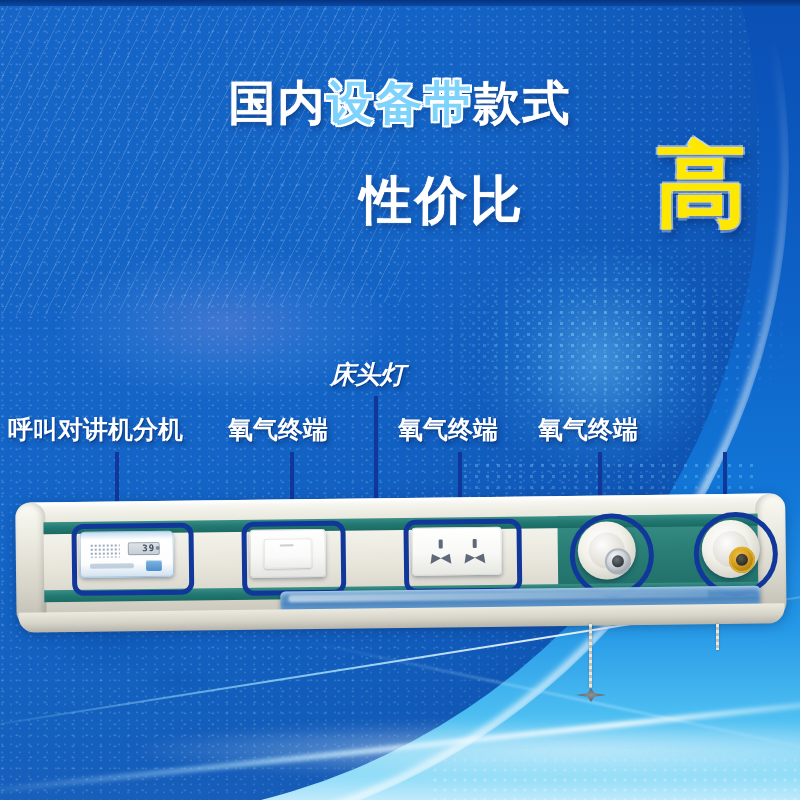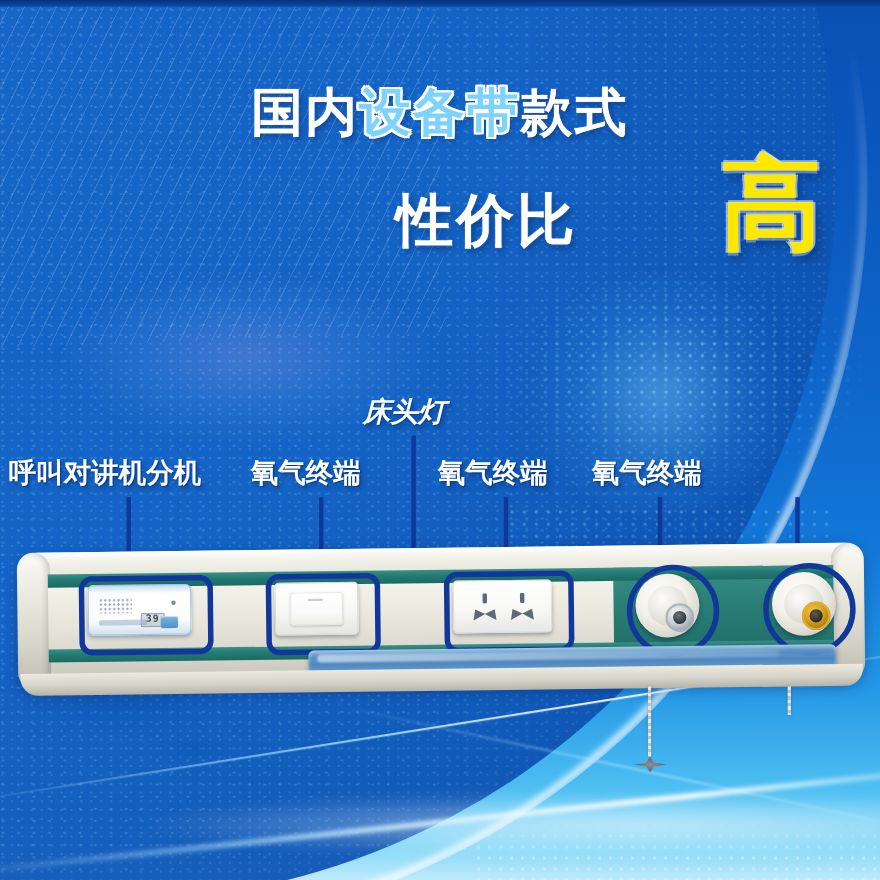--- a/index.html
+++ b/index.html
@@ -154,23 +154,23 @@
   .shelf{position:absolute;left:0;top:110px;width:766px;height:20px;border-radius:0 0 16px 16px;
     background:linear-gradient(180deg,#eceadf,#d6d4c9 55%,#b6b4aa);}
 
   
   .intercom{position:absolute;left:62px;top:30px;width:94px;height:46px;border-radius:5px;
     background:linear-gradient(180deg,#bcd8ee 0%,#ffffff 18%,#fdfdfd 70%,#cfe0ef 100%);
     box-shadow:0 2px 4px rgba(0,20,60,.35), inset 0 0 0 1px rgba(150,190,225,.8);}
   .ic-grille{position:absolute;left:10px;top:12px;width:30px;height:14px;
     background-image:radial-gradient(circle, rgba(95,120,150,.75) .9px, rgba(0,0,0,0) 1.2px);
     background-size:4px 4px;opacity:.85;}
-  .ic-display{position:absolute;left:48px;top:26px;width:22px;height:13px;border-radius:2px;
+  .ic-display{position:absolute;left:48px;top:11px;width:22px;height:13px;border-radius:2px;
     background:linear-gradient(180deg,#dfe4e8,#c5ccd3);box-shadow:inset 0 0 0 1px rgba(90,110,135,.5);
-    font-size:9px;font-weight:bold;color:#3a4a5e;text-align:center;line-height:13px;letter-spacing:1px;font-family:"DejaVu Sans Mono","Liberation Mono",monospace;}
+    font-size:9px;font-weight:bold;color:#3a4a5e;text-align:center;line-height:13px;letter-spacing:1px;font-family:"DejaVu Sans Mono","Liberation Mono",monospace;padding-left:10px;}
   .ic-led{position:absolute;left:76px;top:15px;width:4px;height:4px;border-radius:50%;background:#7d8b99;}
   .ic-bar{position:absolute;left:10px;top:32px;width:44px;height:5px;border-radius:2px;background:rgba(150,175,200,.55);}
   .ic-btn{position:absolute;left:66px;top:29px;width:16px;height:11px;border-radius:2px;
     background:linear-gradient(180deg,#7fb4e2,#4e8ecb);box-shadow:inset 0 1px 1px rgba(255,255,255,.6);}
 
   
   .switch{position:absolute;left:232px;top:30px;width:76px;height:48px;border-radius:4px;
     background:linear-gradient(180deg,#ffffff,#f7f7f5 55%,#e4e4e0);
     box-shadow:0 2px 4px rgba(0,20,60,.35), inset 0 0 0 1px rgba(215,215,210,.9);}
   .sw-rocker{position:absolute;left:14px;top:9px;width:48px;height:30px;border-radius:3px;

